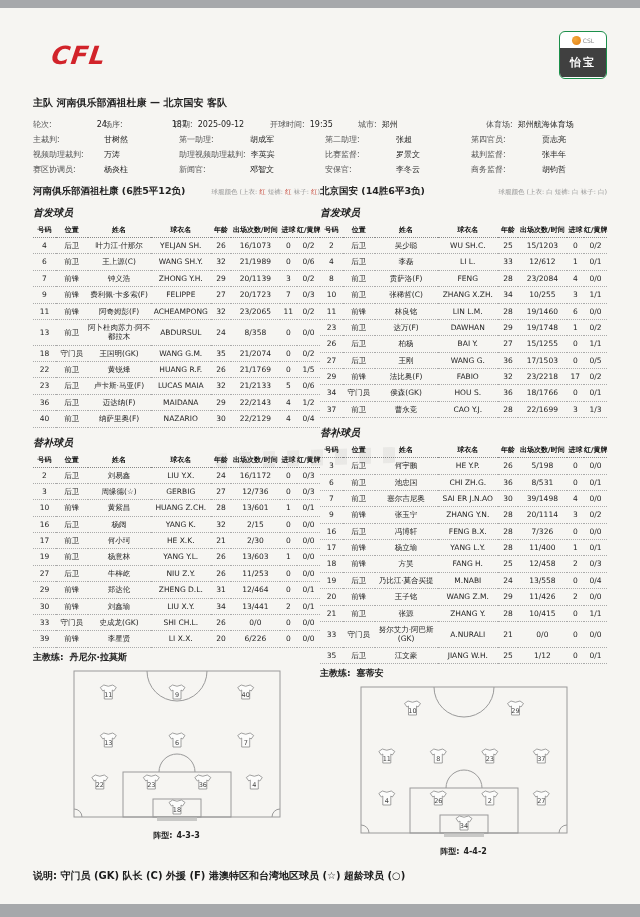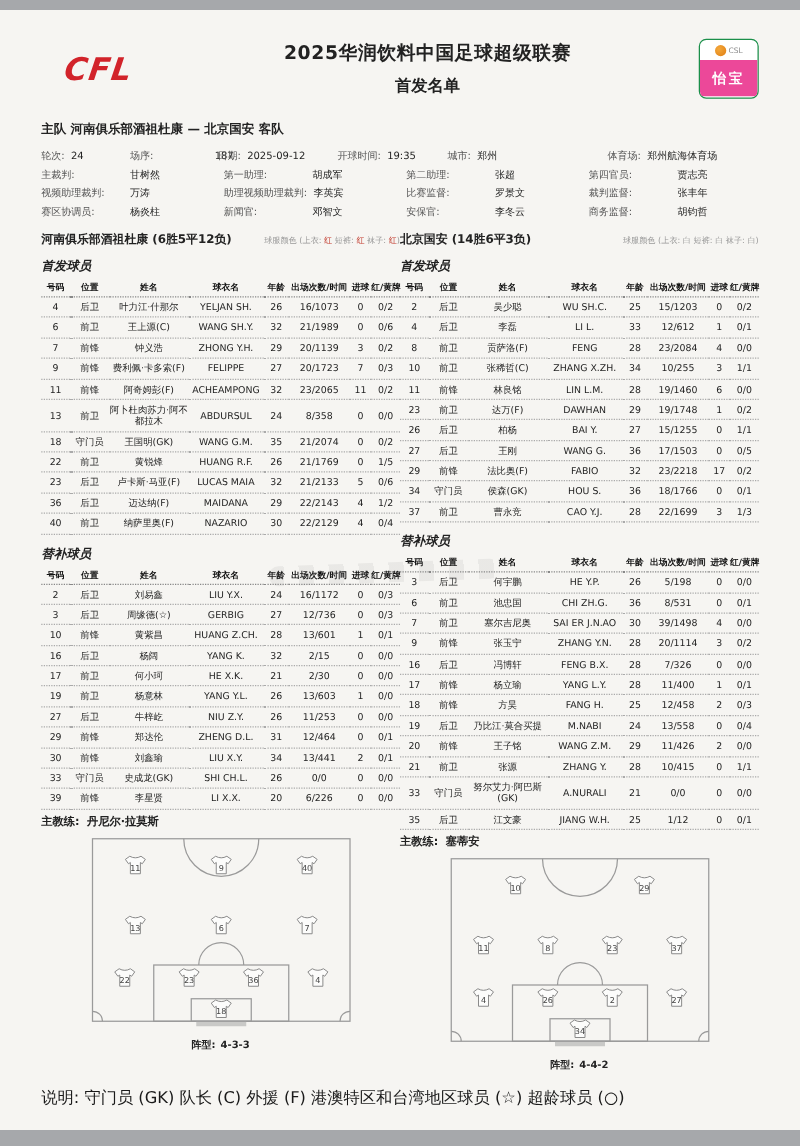--- a/index.html
+++ b/index.html
@@ -10,29 +10,29 @@
   
   .top-header{display:flex;align-items:center;justify-content:space-between;margin-top:6px;height:62px;}
   .cfl-logo{width:92px;text-align:center;font-size:25px;font-weight:bold;font-style:italic;color:#d2232a;transform:skewX(-8deg);letter-spacing:1px;}
   .titles{flex:1;text-align:center;}
   .title{font-size:15px;font-weight:bold;letter-spacing:0.5px;}
   .subtitle{font-size:13px;font-weight:bold;margin-top:8px;}
   .csl-badge{width:48px;height:48px;border:1.5px solid #1b8f4a;border-radius:6px;overflow:hidden;background:#fff;box-sizing:border-box;}
   .csl-top{height:16px;display:flex;align-items:center;justify-content:center;gap:2px;}
   .csl-ball{width:9px;height:9px;border-radius:50%;background:radial-gradient(circle at 35% 35%,#f4a83b,#df7d12);display:inline-block;}
   .csl-txt{font-size:6px;color:#8a8a8a;}
-  .csl-green{height:29px;background:#ec4899;color:#fff;font-weight:bold;font-size:11px;display:flex;align-items:center;justify-content:center;letter-spacing:2px;}
+  .csl-green{height:29px;background:#404040;color:#fff;font-weight:bold;font-size:11px;display:flex;align-items:center;justify-content:center;letter-spacing:2px;}
 
   .teams-line{font-size:10px;font-weight:bold;margin-top:10px;}
 
   
   .info-grid{margin-top:7px;font-size:8px;}
   .info-row{display:flex;line-height:15px;}
   .info-row .pair{display:flex;}
-  .info-row.first .pair:nth-child(1){width:71px;}
+  .info-row.first .pair:nth-child(1){width:71px;gap:40px;}
   .info-row.first .pair:nth-child(2){width:70px;gap:44px;}
   .info-row.first .pair:nth-child(3){width:96px;}
   .info-row.first .pair:nth-child(4){width:88px;}
   .info-row.first .pair:nth-child(5){width:128px;}
   .info-row.first .pair:nth-child(6){flex:1;}
   .info-row:not(.first) .pair{width:146px;}
   .info-row:not(.first) .pair:nth-child(4){flex:1;}
   .info-row:not(.first) .pair .lbl{min-width:66px;}
   .pair .lbl{color:#555;margin-right:5px;white-space:nowrap;}
   .pair .val{color:#1e1e1e;white-space:nowrap;}
@@ -57,37 +57,33 @@
   table.roster-table th:nth-child(6),table.roster-table td:nth-child(6){width:17%;}
   table.roster-table th:nth-child(7),table.roster-table td:nth-child(7){width:6%;}
   table.roster-table th:nth-child(8),table.roster-table td:nth-child(8){width:8%;}
 
   .coach-line{font-size:9px;font-weight:bold;margin:3px 0 2px 0;}
   .coach-line .coach-name{margin-left:6px;}
   .pitch{width:212px;margin:4px auto 0 auto;}
   .formation-line{font-size:8px;font-weight:bold;text-align:center;width:212px;margin:2px auto 0 auto;}
   .formation-line .f-val{margin-left:4px;}
 
-  .note{font-size:13px;font-weight:normal;margin-top:12px;color:#1a1a1a;}
+  .note{font-size:10px;font-weight:bold;margin-top:12px;color:#1a1a1a;}
 
   .watermark{position:absolute;left:215px;top:442px;width:185px;height:16px;border-radius:8px;
     background:repeating-linear-gradient(90deg,#777 0 12px,transparent 12px 24px);opacity:0.10;transform:rotate(-2deg);}
 </style>
 </head>
 <body>
 
 <div class="page">
   <div class="inner">
 
     <div class="top-header">
       <div class="cfl-logo">CFL</div>
-      <div class="titles">
-        <div class="title">2025华润饮料中国足球超级联赛</div>
-        <div class="subtitle">首发名单</div>
-      </div>
       <div class="csl-badge">
         <div class="csl-top">
           <span class="csl-ball"></span>
           <span class="csl-txt">CSL</span>
         </div>
         <div class="csl-green">怡宝</div>
       </div>
     </div>
 
     <div class="teams-line">主队 河南俱乐部酒祖杜康 — 北京国安 客队</div>

